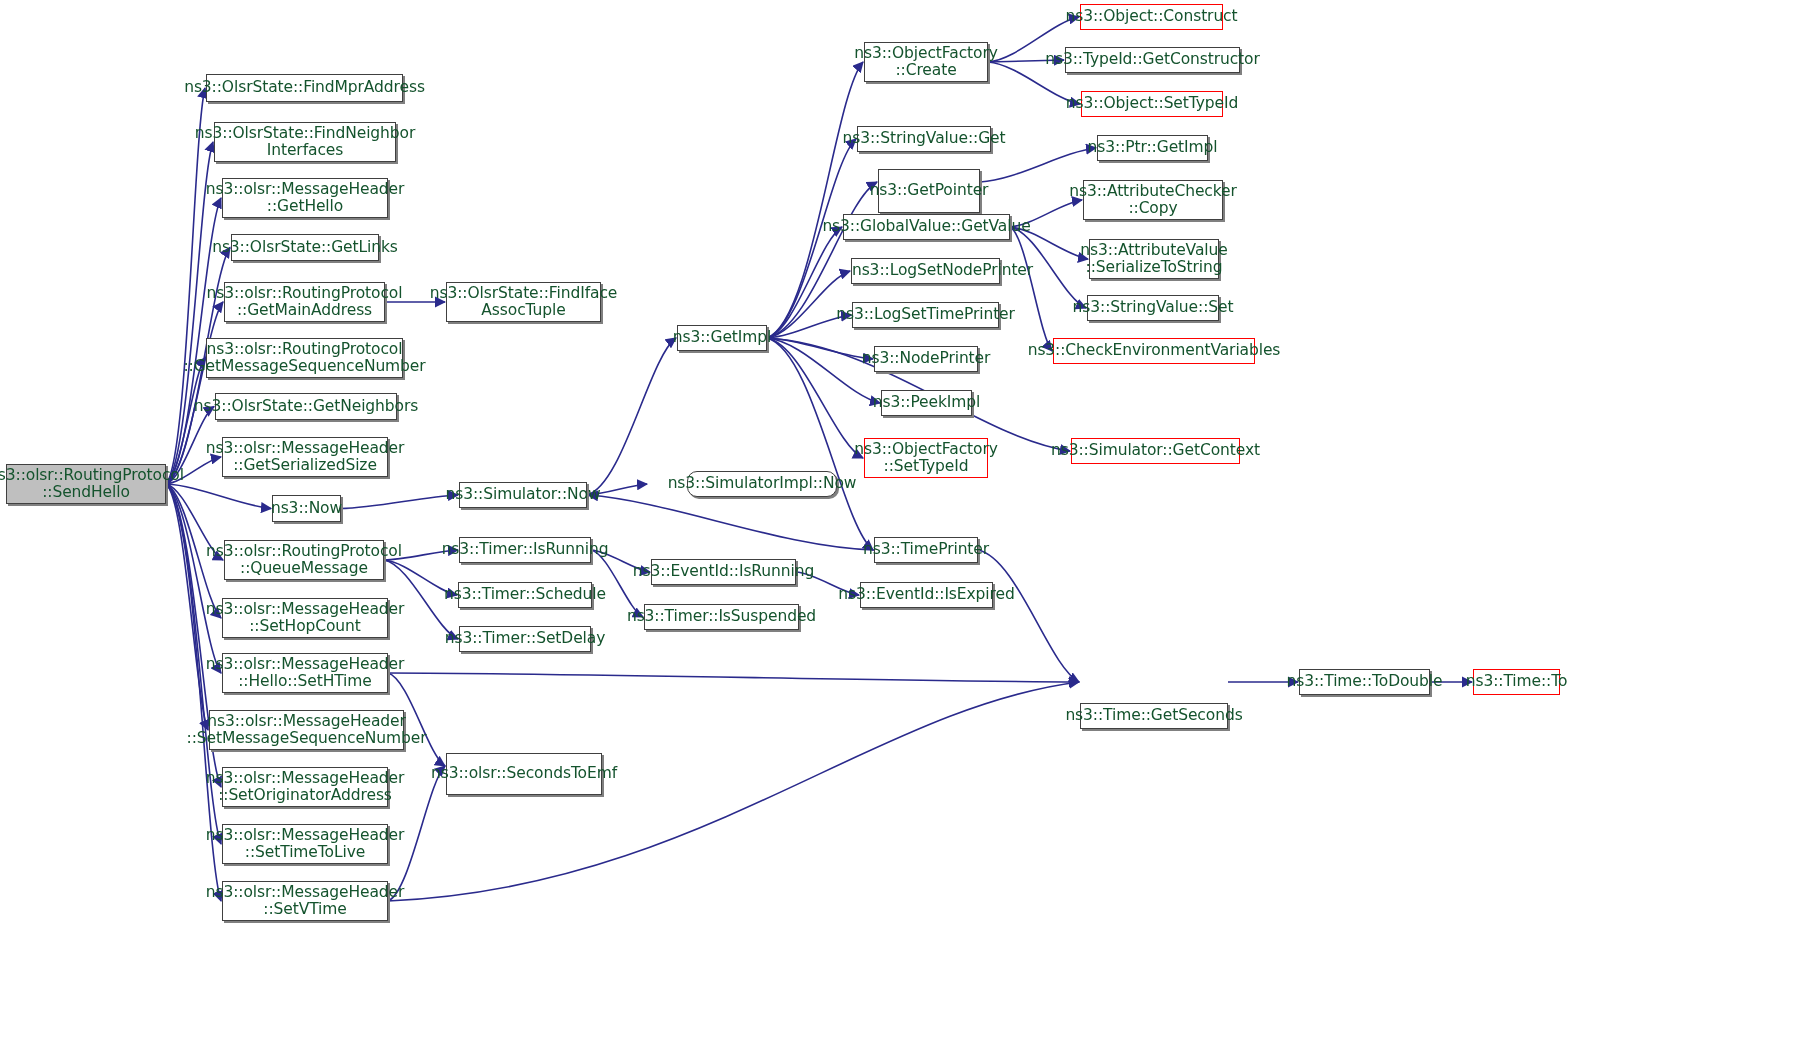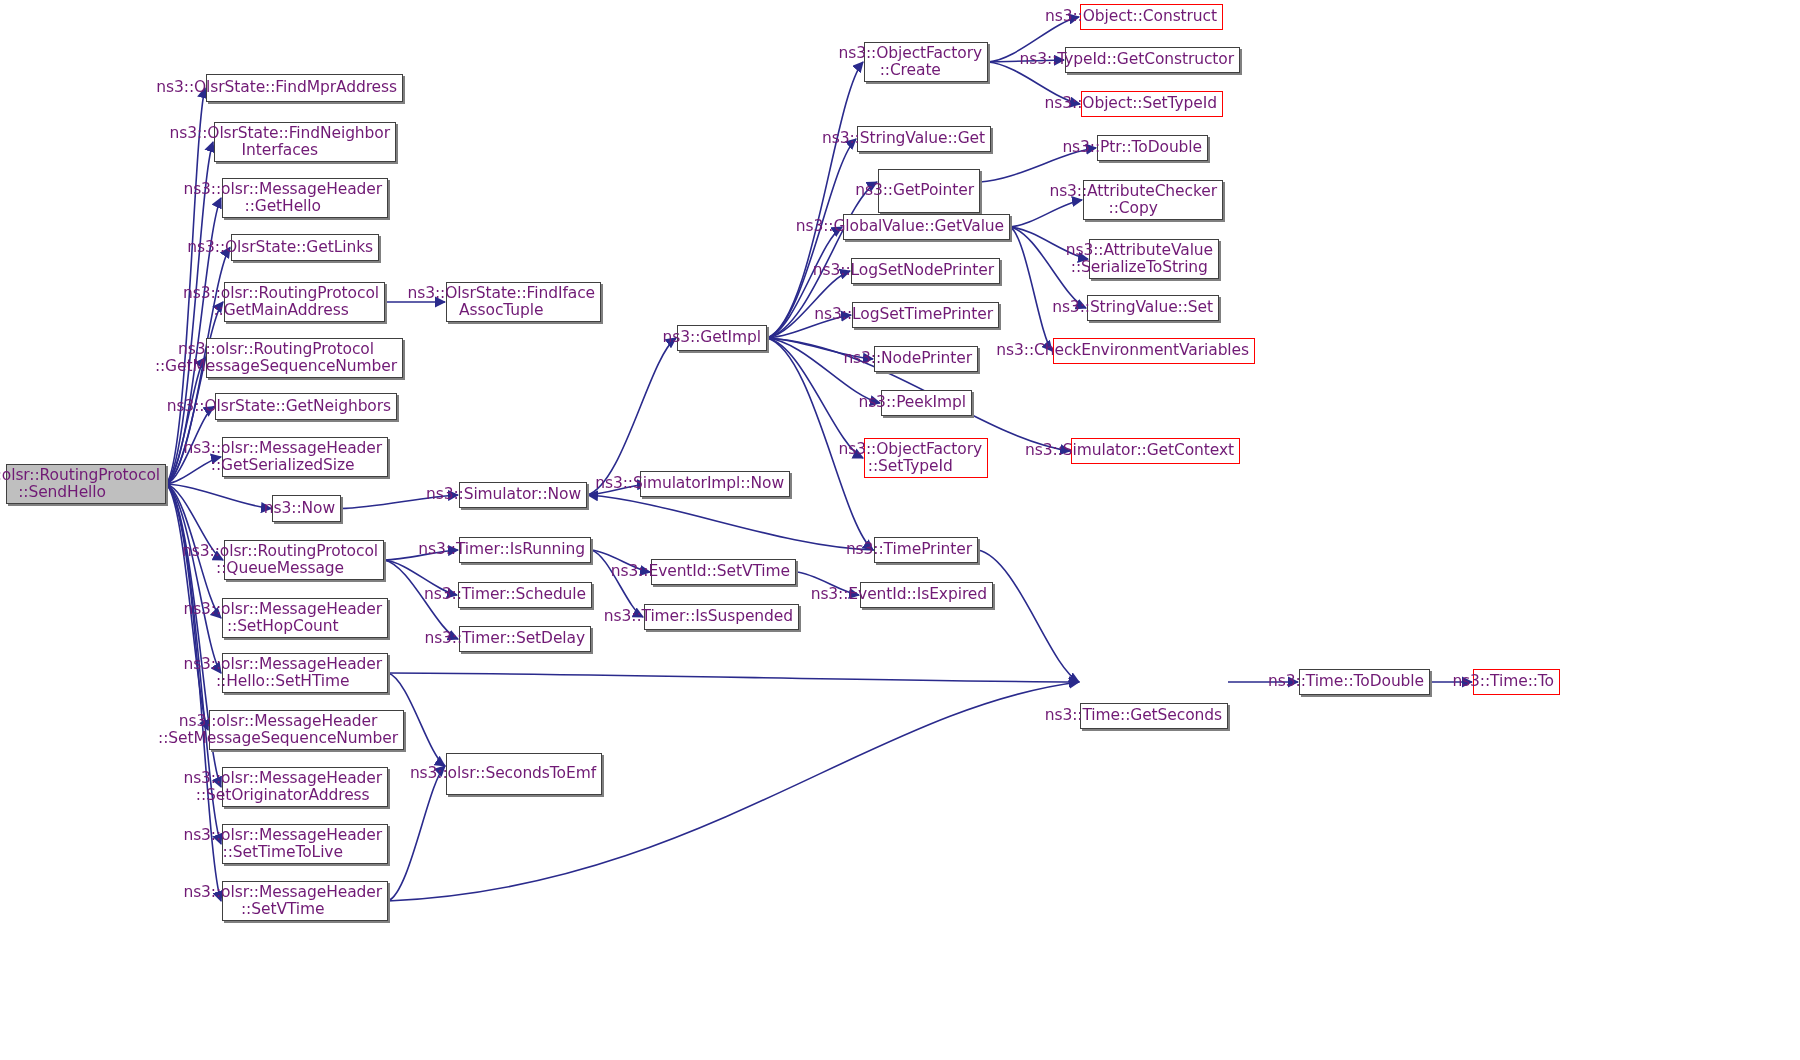--- a/index.html
+++ b/index.html
@@ -1,22 +1,22 @@
 <!DOCTYPE html>
 <html><head>
 <meta charset="utf-8">
 <style>
   html,body{margin:0;padding:0;background:#ffffff;}
   #stage{position:relative;width:1800px;height:1060px;background:#ffffff;
          font-family:"DejaVu Sans","Liberation Sans",sans-serif;overflow:hidden;}
   svg#edges{position:absolute;left:0;top:0;width:1800px;height:1060px;}
   .node{position:absolute;box-sizing:border-box;background:#ffffff;
         border:1px solid #404040;display:flex;align-items:center;
-        justify-content:flex-end;text-align:center;line-height:1.12;
-        color:#701a75;font-size:15.5px;letter-spacing:-0.1px;
+        justify-content:center;text-align:center;line-height:1.12;
+        color:#14532d;font-size:15.5px;letter-spacing:-0.1px;
         box-shadow:2px 2px 0 0 #808080;}
   .node.red{border:1.6px solid #ff0000;box-shadow:none;}
   .node.root{background:#bfbfbf;border:1px solid #404040;}
   .node span{display:block;padding:0 5px;white-space:pre-line;}
 </style>
 </head>
 <body>
 
 <div id="stage">
   <svg id="edges" viewBox="0 0 1800 1060" xmlns="http://www.w3.org/2000/svg">
@@ -118,38 +118,38 @@
       <div class="node" style="left: 222px; top: 437px; width: 166px; height: 40px;">
         <span>ns3::olsr::MessageHeader
 ::GetSerializedSize</span>
       </div>
       <div class="node" style="left: 272px; top: 495px; width: 69px; height: 27px;">
         <span>ns3::Now</span>
       </div>
       <div class="node" style="left: 459px; top: 482px; width: 128px; height: 26px;">
         <span>ns3::Simulator::Now</span>
       </div>
-      <div class="node" style="left: 640px; top: 471px; width: 150px; height: 26px;">
+      <div class="node" style="left: 687px; top: 471px; width: 150px; height: 26px; border-radius: 10px;">
         <span>ns3::SimulatorImpl::Now</span>
       </div>
       <div class="node" style="left: 224px; top: 540px; width: 160px; height: 40px;">
         <span>ns3::olsr::RoutingProtocol
 ::QueueMessage</span>
       </div>
       <div class="node" style="left: 459px; top: 537px; width: 132px; height: 26px;">
         <span>ns3::Timer::IsRunning</span>
       </div>
       <div class="node" style="left: 458px; top: 582px; width: 134px; height: 26px;">
         <span>ns3::Timer::Schedule</span>
       </div>
       <div class="node" style="left: 459px; top: 626px; width: 132px; height: 26px;">
         <span>ns3::Timer::SetDelay</span>
       </div>
       <div class="node" style="left: 651px; top: 559px; width: 145px; height: 26px;">
-        <span>ns3::EventId::SetVTime</span>
+        <span>ns3::EventId::IsRunning</span>
       </div>
       <div class="node" style="left: 644px; top: 604px; width: 155px; height: 26px;">
         <span>ns3::Timer::IsSuspended</span>
       </div>
       <div class="node" style="left: 860px; top: 582px; width: 133px; height: 26px;">
         <span>ns3::EventId::IsExpired</span>
       </div>
       <div class="node" style="left: 222px; top: 598px; width: 166px; height: 40px;">
         <span>ns3::olsr::MessageHeader
 ::SetHopCount</span>
@@ -215,21 +215,21 @@
       <div class="node red" style="left: 1080px; top: 4px; width: 143px; height: 26px;">
         <span>ns3::Object::Construct</span>
       </div>
       <div class="node" style="left: 1065px; top: 47px; width: 175px; height: 26px;">
         <span>ns3::TypeId::GetConstructor</span>
       </div>
       <div class="node red" style="left: 1081px; top: 91px; width: 142px; height: 26px;">
         <span>ns3::Object::SetTypeId</span>
       </div>
       <div class="node" style="left: 1097px; top: 135px; width: 111px; height: 26px;">
-        <span>ns3::Ptr::ToDouble</span>
+        <span>ns3::Ptr::GetImpl</span>
       </div>
       <div class="node" style="left: 1083px; top: 180px; width: 140px; height: 40px;">
         <span>ns3::AttributeChecker
 ::Copy</span>
       </div>
       <div class="node" style="left: 1089px; top: 239px; width: 130px; height: 40px;">
         <span>ns3::AttributeValue
 ::SerializeToString</span>
       </div>
       <div class="node" style="left: 1087px; top: 295px; width: 132px; height: 26px;">

